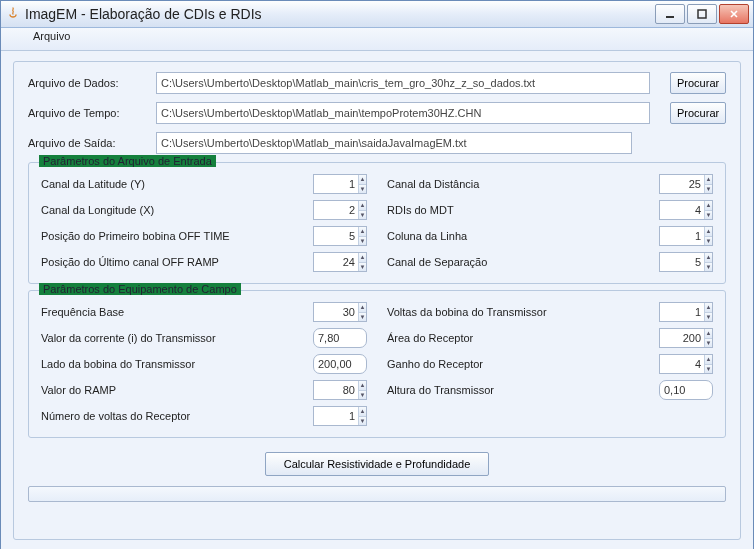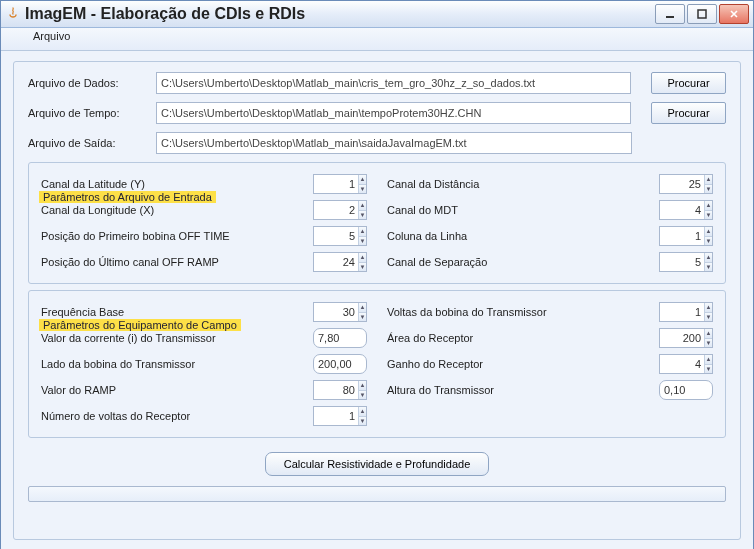--- a/index.html
+++ b/index.html
@@ -25,22 +25,21 @@
     border-bottom: 1px solid #9db8dc;
   }
   .titlebar .icon-java {
     width: 16px; height: 16px;
     display: flex; align-items: center; justify-content: center;
     margin-right: 4px;
   }
   .titlebar .title {
     flex: 1;
     color: #222;
-    font-size: 16px;
-    font-weight: bold;
+    font-size: 14px;
   }
   .win-controls { display:flex; gap:2px; }
   .win-btn {
     width: 28px; height: 18px;
     border: 1px solid #8a9db8;
     border-radius: 2px;
     background: linear-gradient(#fefefe,#e2eaf6);
     display:flex;align-items:center;justify-content:center;
     font-size: 10px;
     color:#333;
@@ -95,44 +94,43 @@
     flex:1;
     height: 20px;
     border: 1px solid #a9b8cf;
     background:#fff;
     padding: 0 4px;
     font-family:inherit;
     font-size:11px;
     color:#444;
   }
   .browse-btn {
-    width: 75px;
+    width: 56px;
     height: 22px;
     border: 1px solid #8fa5c3;
     border-radius: 2px;
     background: linear-gradient(#fdfefe,#e2eaf6);
     font-family:inherit;
     font-size:11px;
     cursor:pointer;
   }
   .groupbox {
     border: 1px solid #b8c9df;
     border-radius: 3px;
     margin-top: 6px;
     padding: 8px 12px 8px 12px;
     position:relative;
   }
   .group-title {
     position:absolute;
     top: -8px;
     left: 10px;
-    background:#fde047;
+    background:#15803d;
     padding: 0 4px;
     color:#223;
-    margin-top:36px;
   }
   .grid2 {
     display:grid;
     grid-template-columns: 1fr 1fr;
     column-gap: 20px;
   }
   .param-row {
     display:flex;
     align-items:center;
     height: 26px;
@@ -182,21 +180,21 @@
   .spin-down { border-bottom:none; }
   .calc-row {
     margin-top: 14px;
     display:flex;
     justify-content:center;
   }
   .calc-btn {
     height: 24px;
     padding: 0 18px;
     border: 1px solid #8fa5c3;
-    border-radius: 7px;
+    border-radius: 2px;
     background: linear-gradient(#fdfefe,#e2eaf6);
     font-family:inherit;
     font-size:11px;
     cursor:pointer;
   }
   .progress {
     margin-top: 10px;
     height: 14px;
     border: 1px solid #a9b8cf;
     background: linear-gradient(#f4f8fd,#e6eef9);
@@ -307,21 +305,21 @@
                 <span class="param-label">Canal da Distância</span>
                 <div class="spinner">
                   <input value="25" style="">
                   <div class="spin-btns">
                     <div class="spin-up">▲</div>
                     <div class="spin-down">▼</div>
                   </div>
                 </div>
               </div>
             <div class="param-row">
-                <span class="param-label">Canal do MDT</span>
+                <span class="param-label">RDIs do MDT</span>
                 <div class="spinner">
                   <input value="4" style="">
                   <div class="spin-btns">
                     <div class="spin-up">▲</div>
                     <div class="spin-down">▼</div>
                   </div>
                 </div>
               </div>
             <div class="param-row">
                 <span class="param-label">Coluna da Linha</span>

